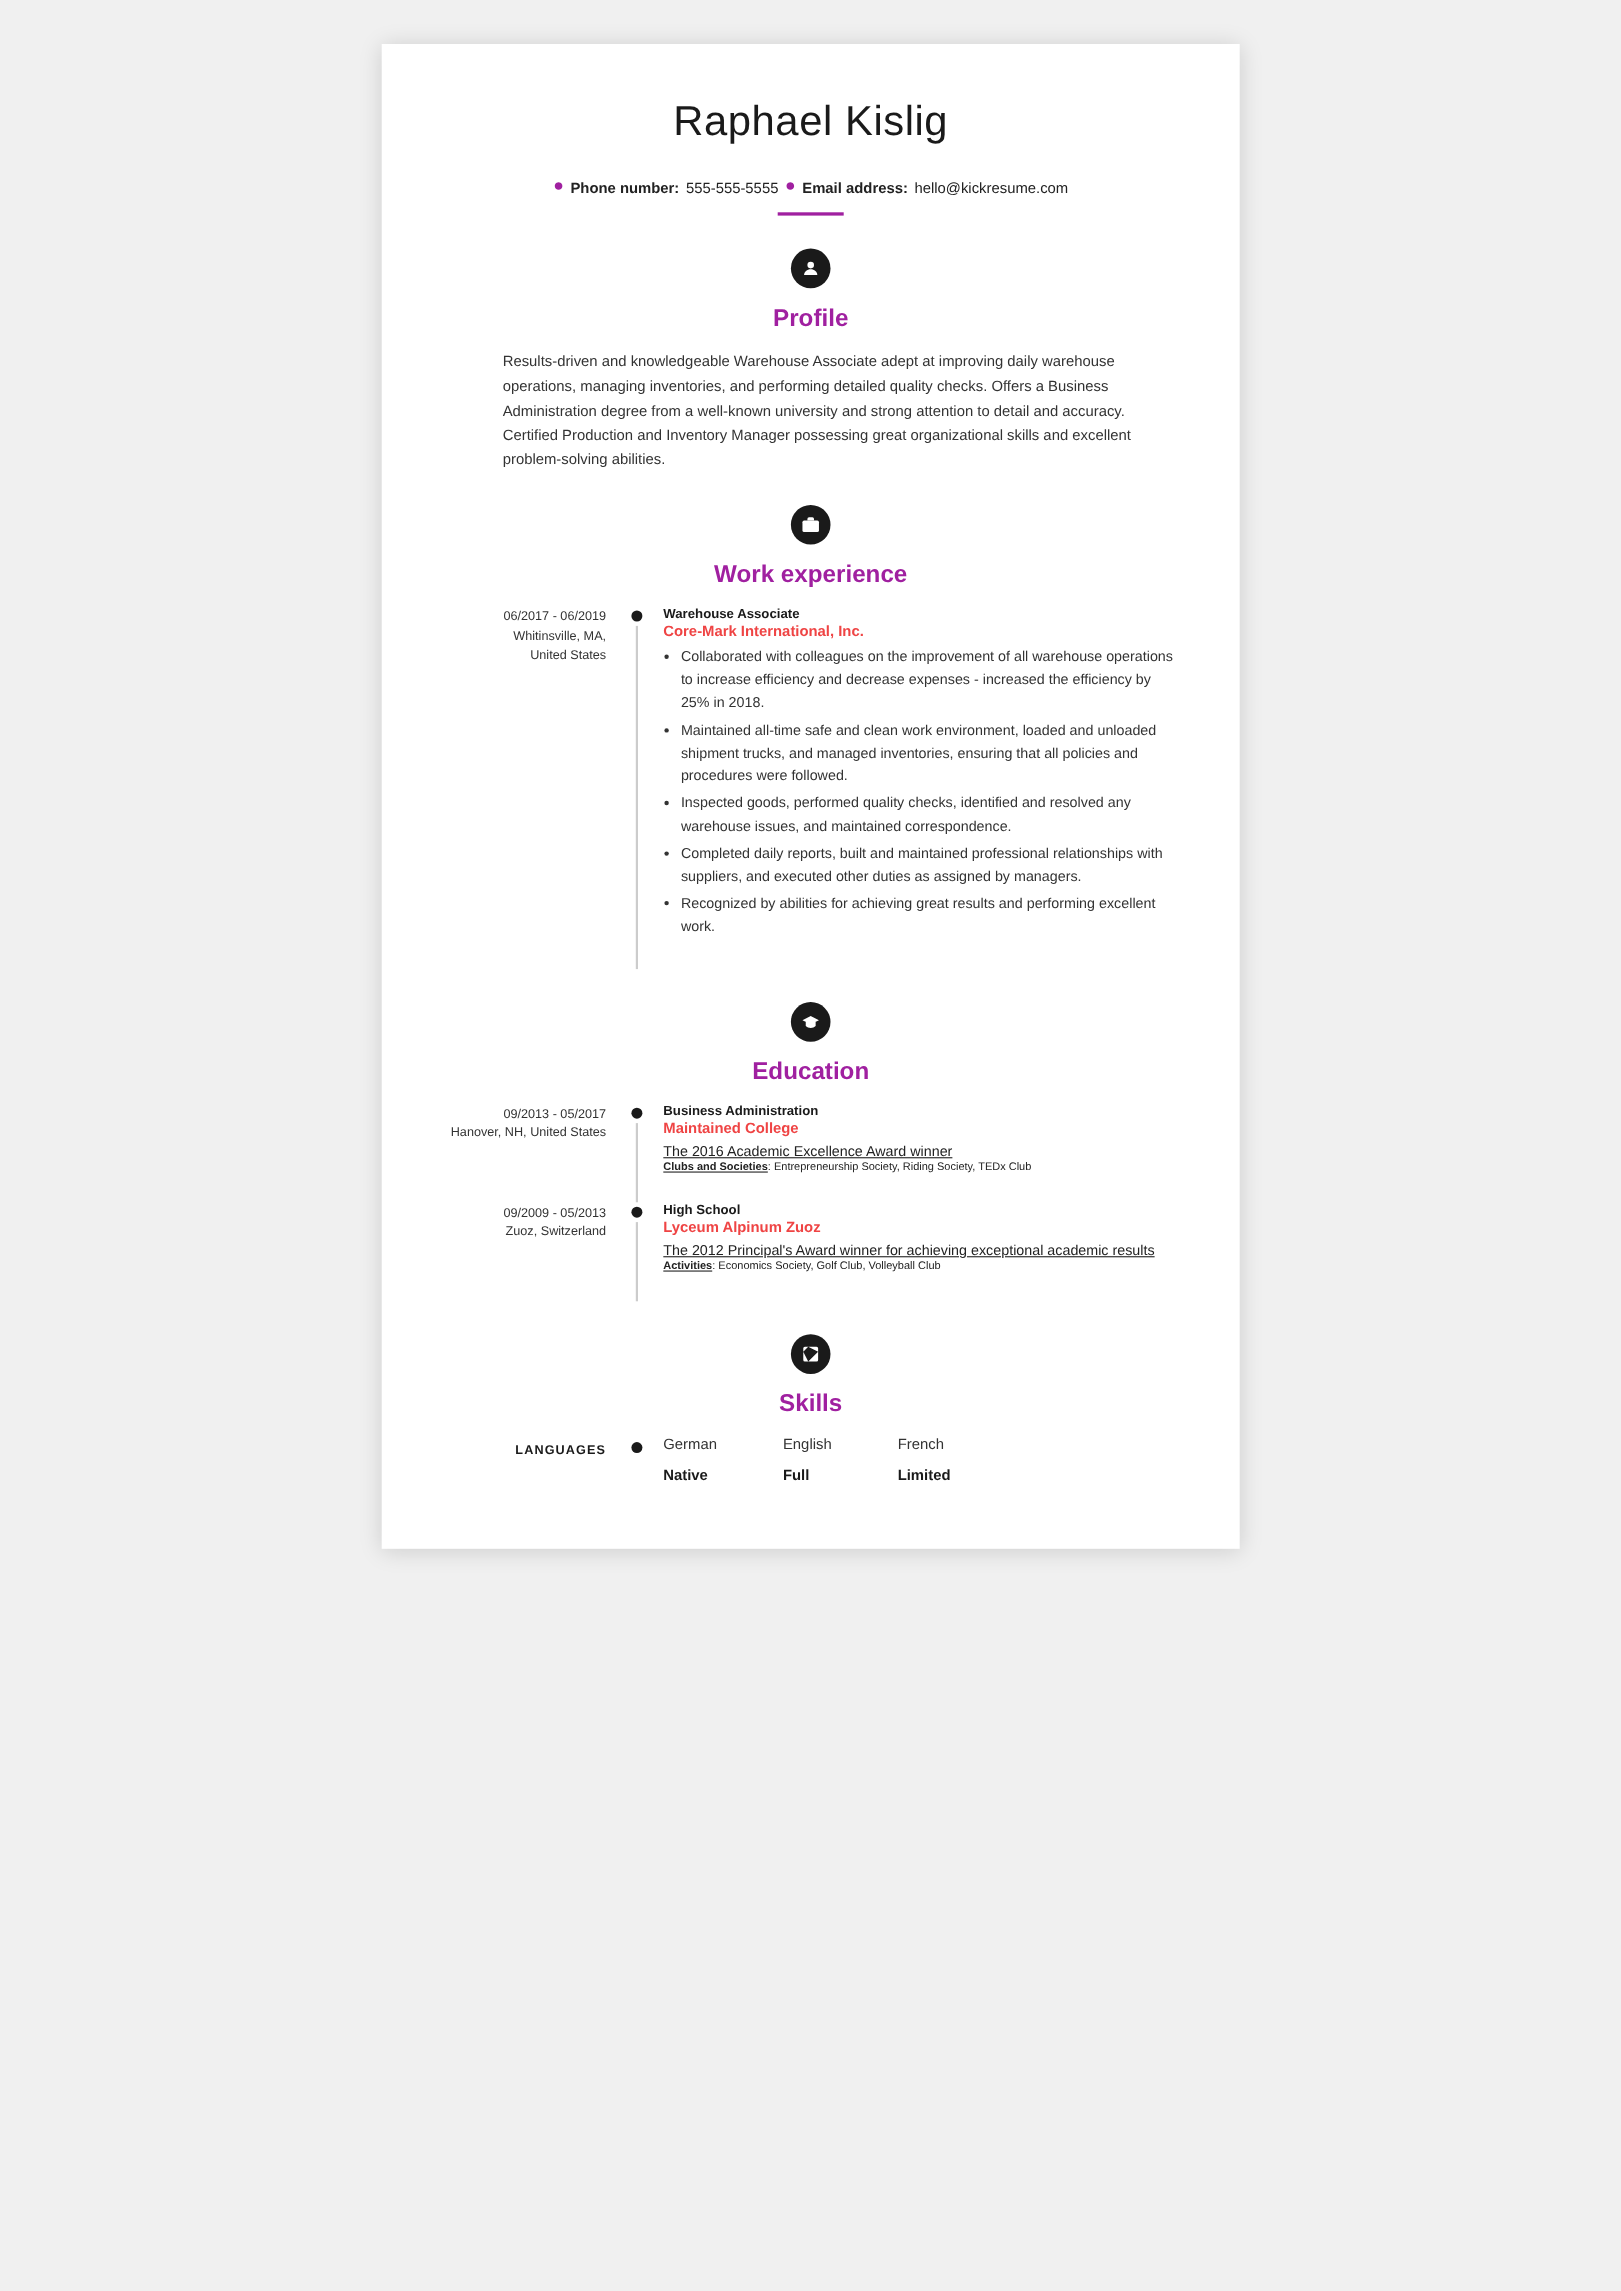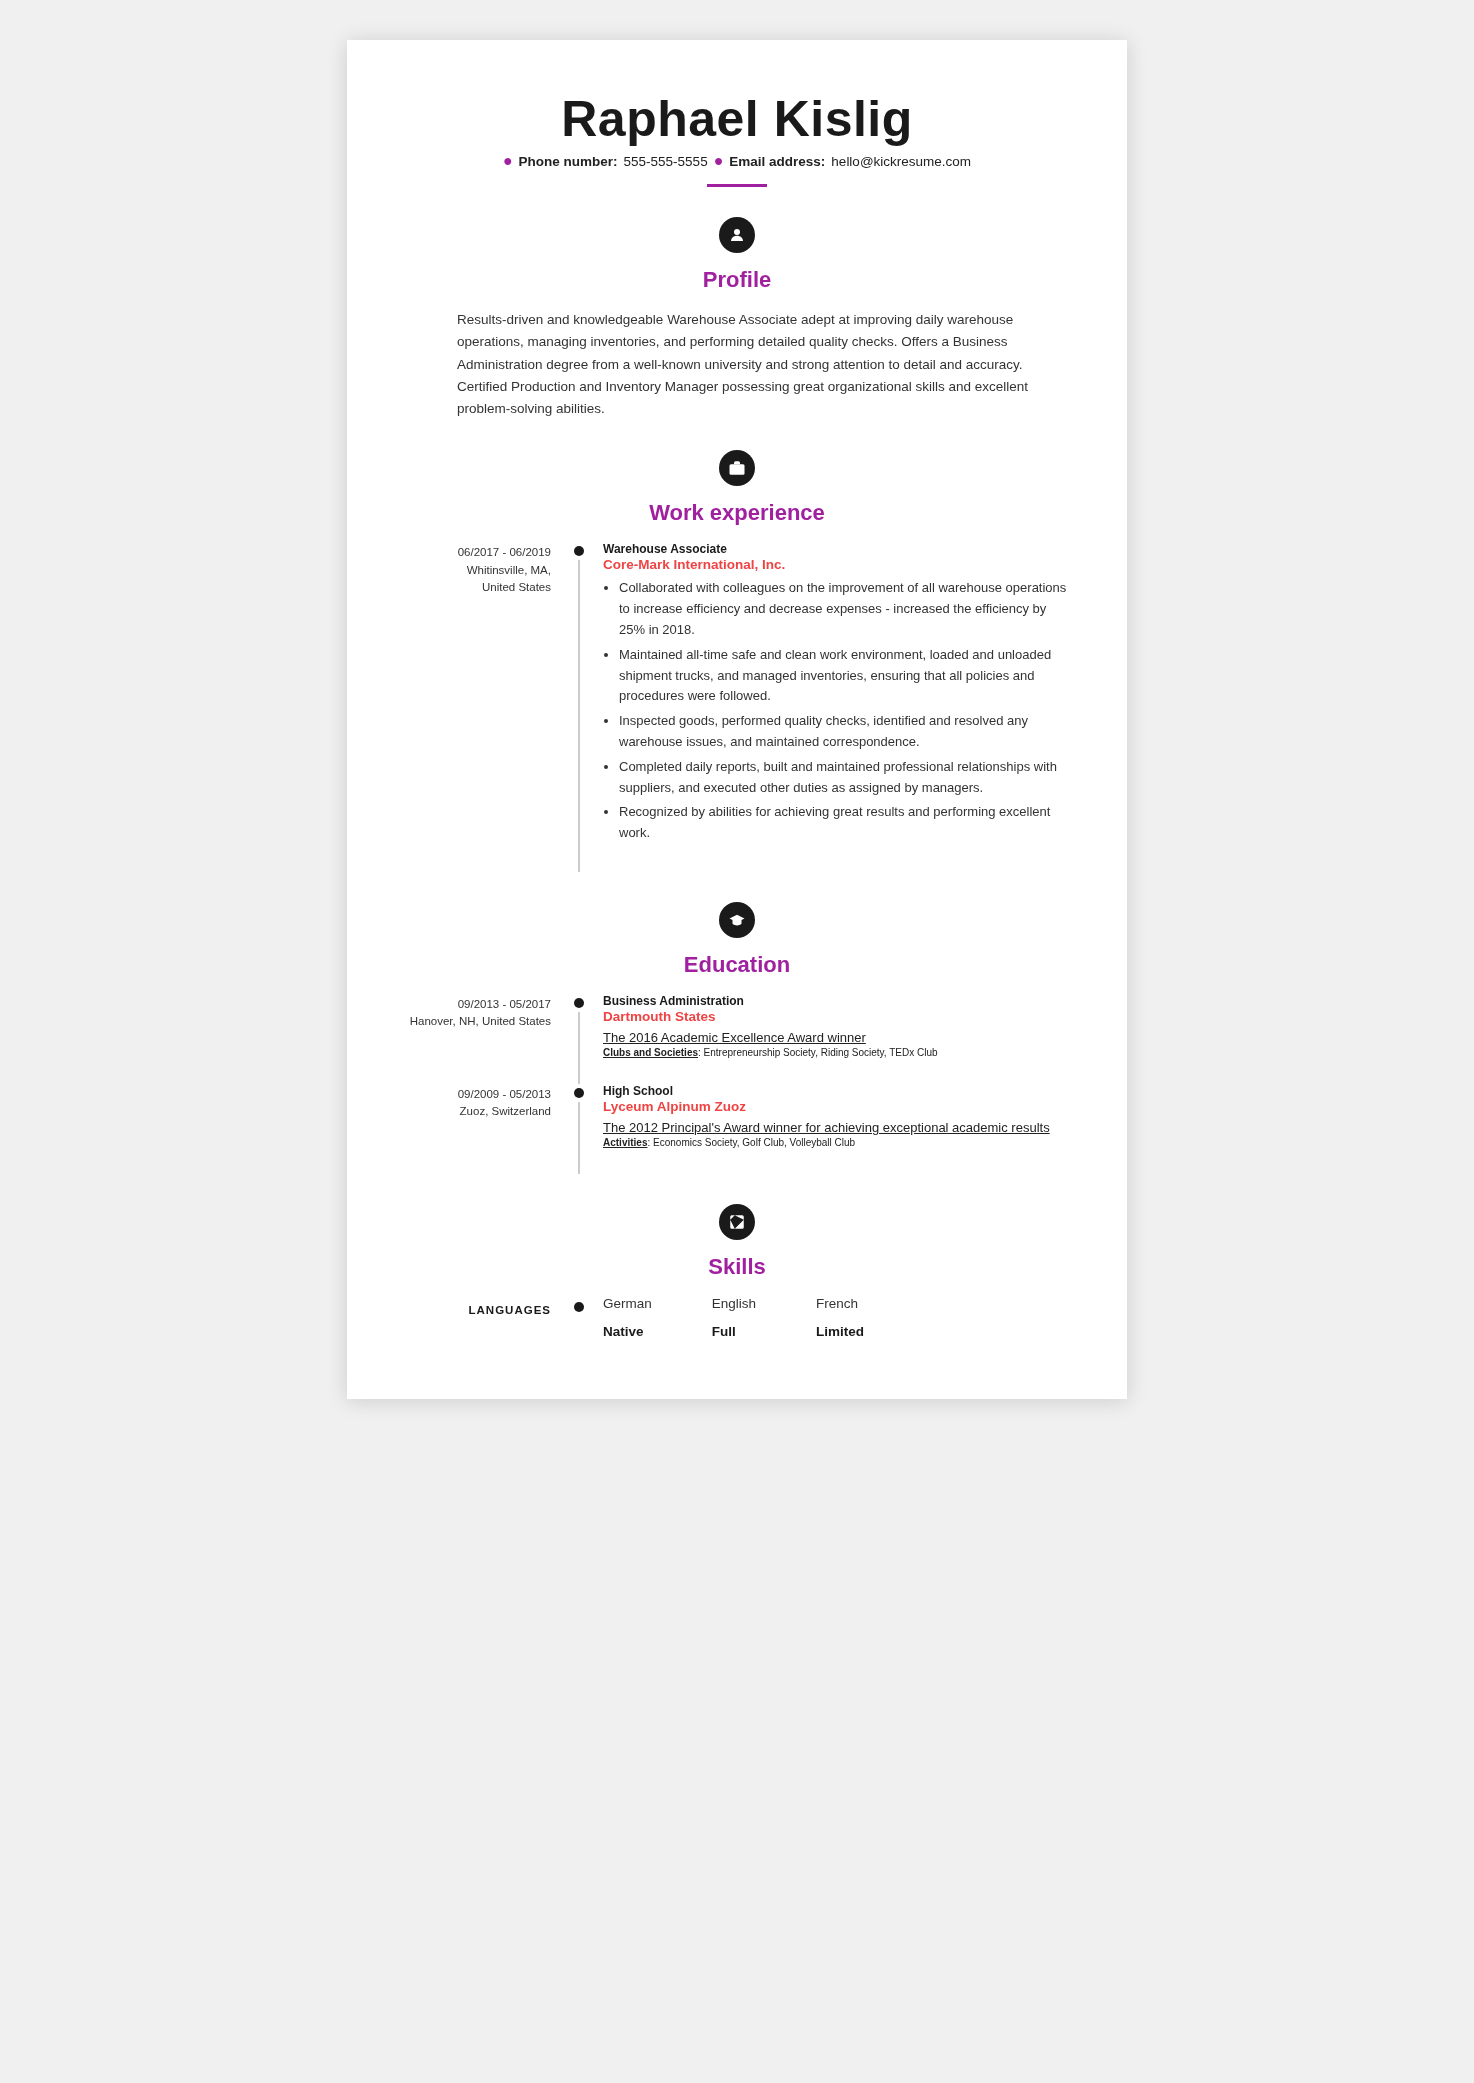--- a/index.html
+++ b/index.html
@@ -15,25 +15,25 @@
       width: 780px;
       padding: 50px 60px 60px 60px;
       box-shadow: 0 2px 20px rgba(0,0,0,0.15);
     }
     
     .header {
       text-align: center;
       margin-bottom: 18px;
     }
     .header-name {
-      font-size: 50px;
-      font-weight: 700;
+      font-size: 38px;
+      font-weight: 400;
       color: #1a1a1a;
       letter-spacing: 0.5px;
-      margin-bottom: 4px;
+      margin-bottom: 28px;
     }
     .header-contact {
       font-size: 13.5px;
       color: #222;
       display: flex;
       justify-content: center;
       align-items: center;
       gap: 6px;
       flex-wrap: wrap;
     }
@@ -302,21 +302,21 @@
       <div class="timeline-left">
         <div>09/2013 - 05/2017</div>
         <div>Hanover, NH, United States</div>
       </div>
       <div class="timeline-center">
         <div class="timeline-dot"></div>
         <div class="timeline-line"></div>
       </div>
       <div class="timeline-right">
         <div class="entry-title">Business Administration</div>
-        <div class="entry-subtitle">Dartmouth States</div>
+        <div class="entry-subtitle">Maintained College</div>
         <span class="entry-award">The 2016 Academic Excellence Award winner</span>
         <div class="entry-clubs">
           <span class="clubs-label">Clubs and Societies</span>: Entrepreneurship Society, Riding Society, TEDx Club
         </div>
       </div>
     </div>
 
     <div class="timeline">
       <div class="timeline-left">
         <div>09/2009 - 05/2013</div>

